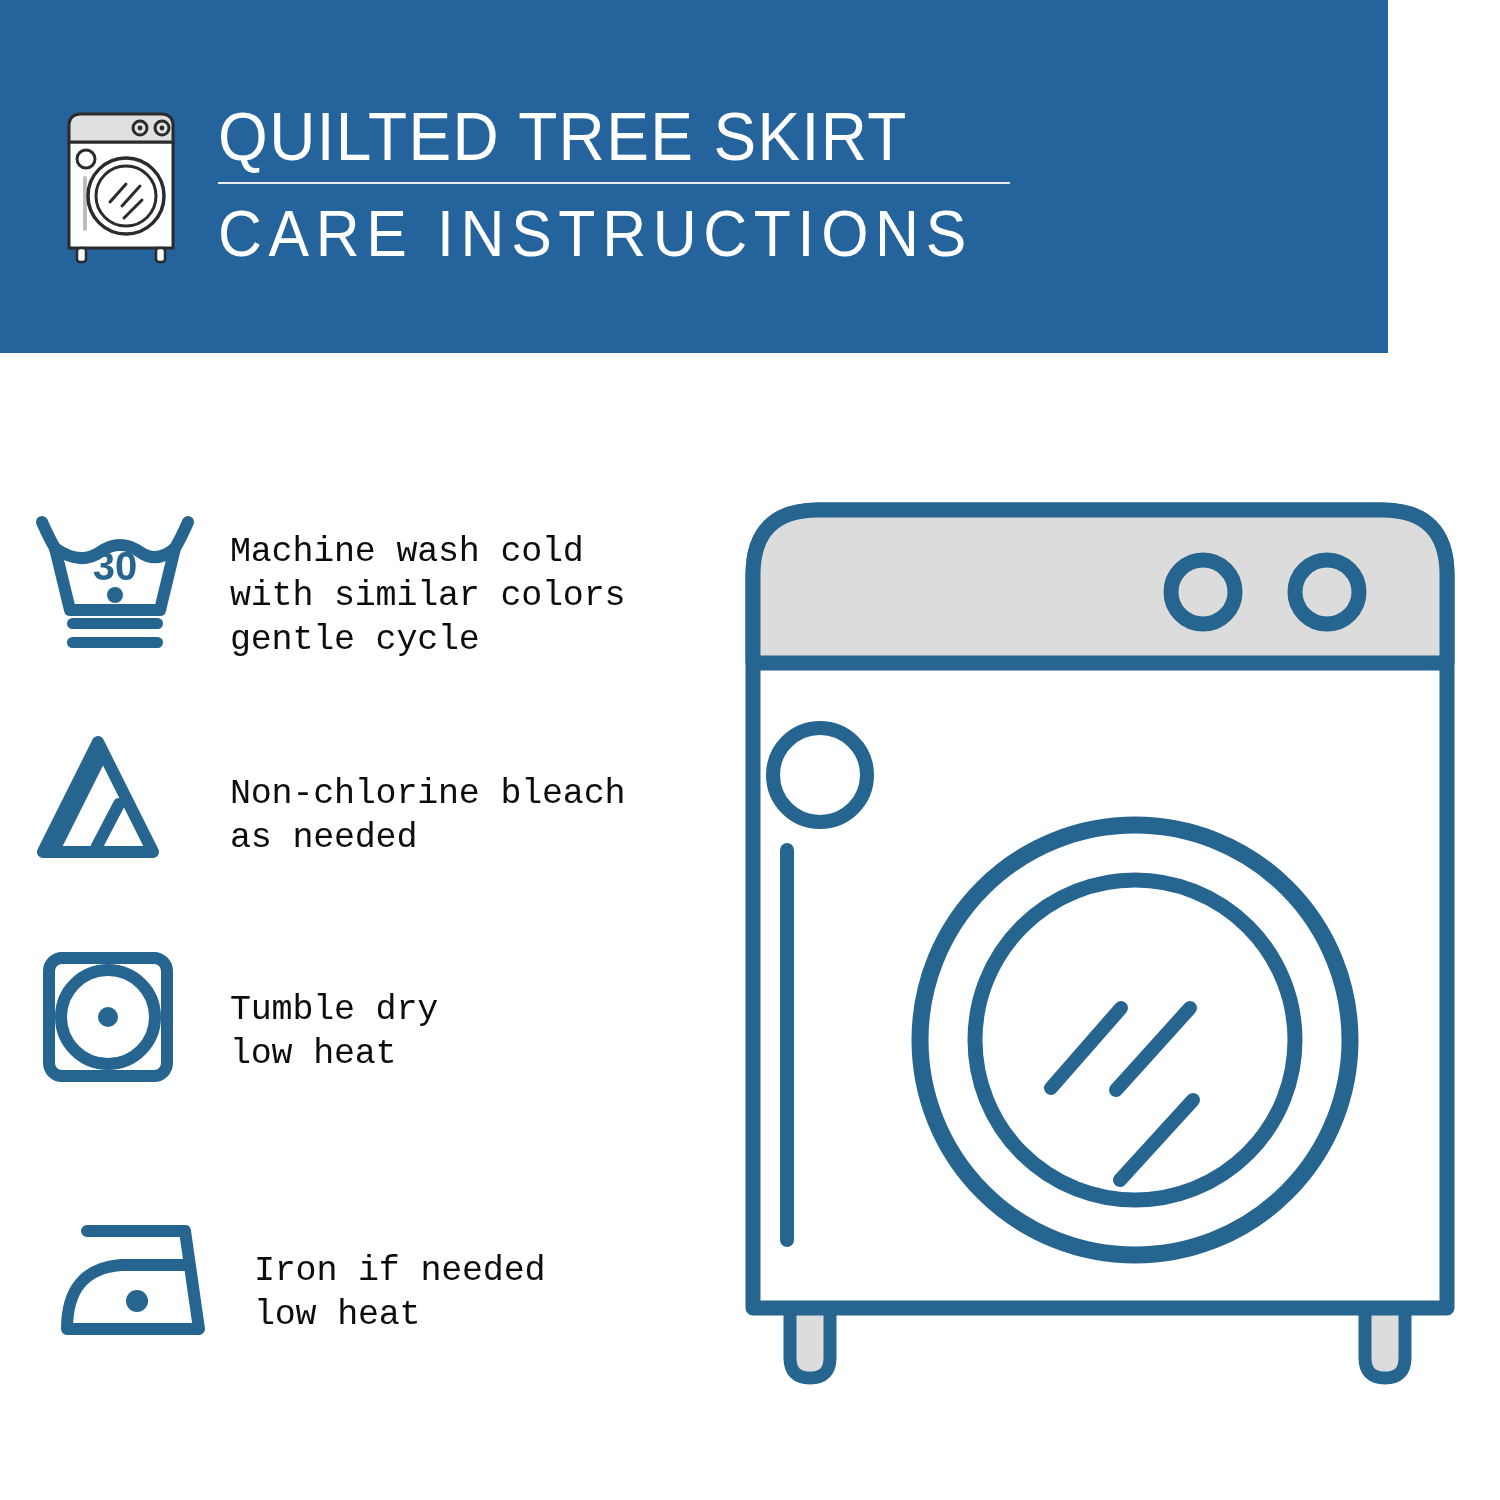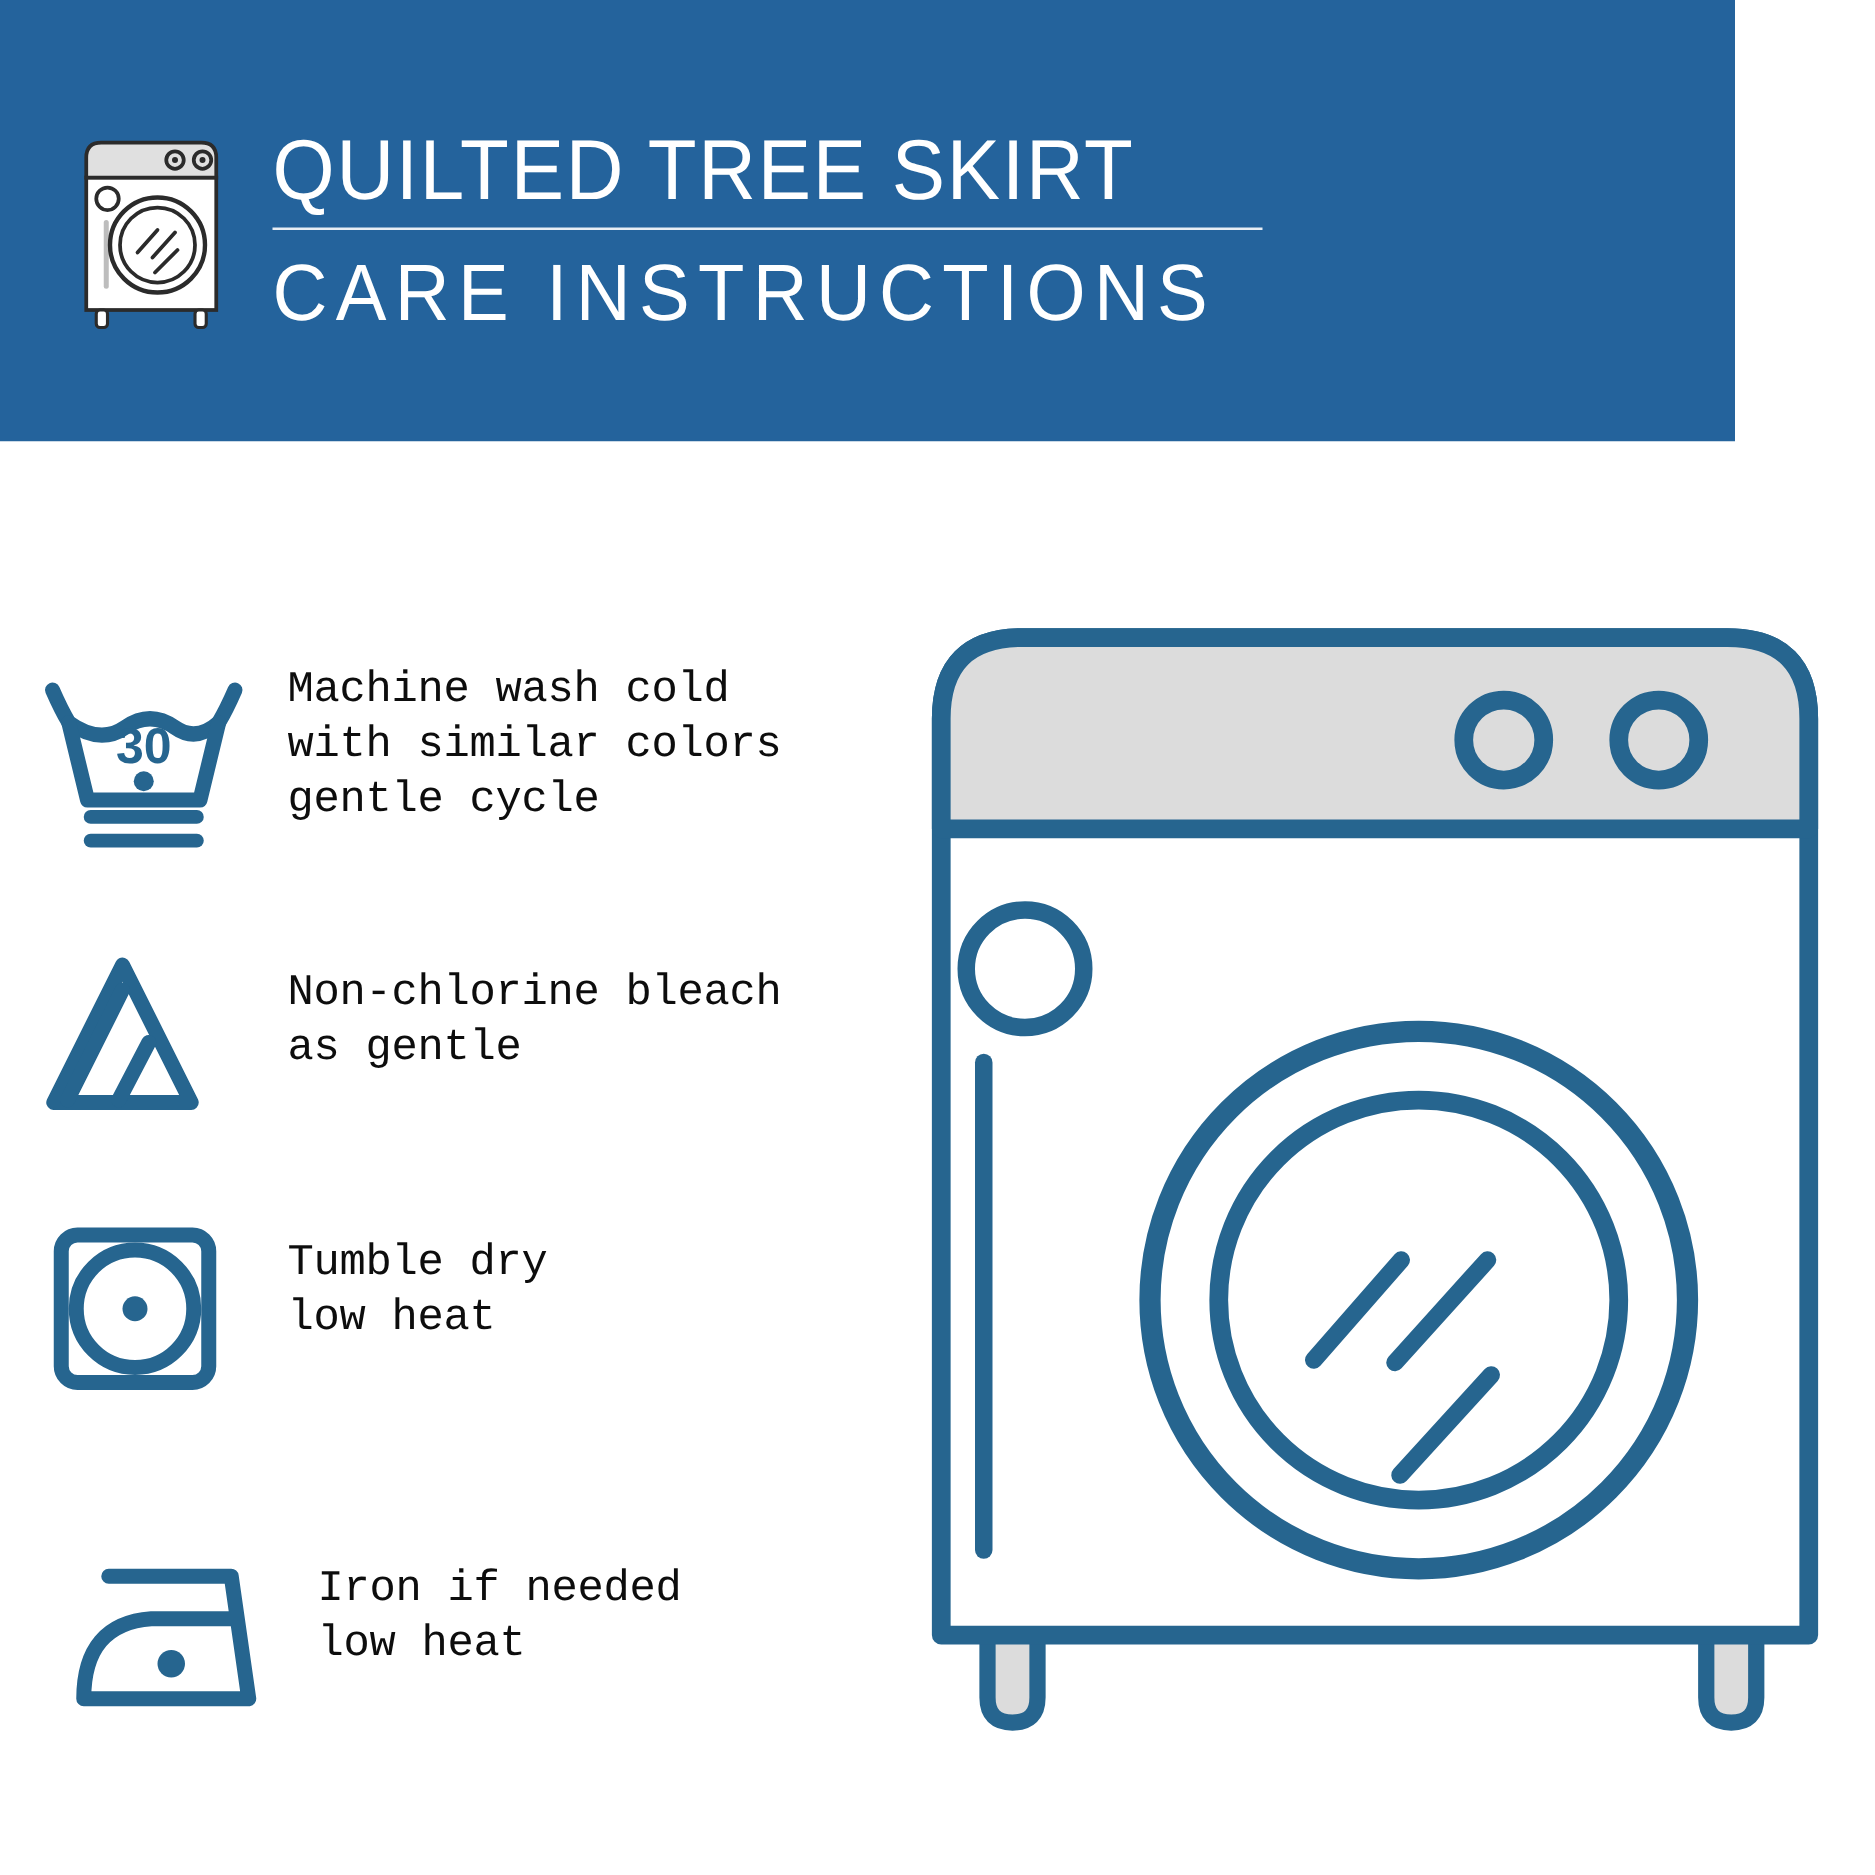--- a/index.html
+++ b/index.html
@@ -89,21 +89,21 @@
   .care-row-0 { top: 155px; }
   .care-row-1 { top: 375px; }
   .care-row-2 { top: 591px; }
   .care-row-3 { top: 852px; padding-left: 24px; }
 
   .care-symbol {
     width: 230px;
     min-width: 230px;
     height: 175px;
     display: flex;
-    align-items: flex-end;
+    align-items: flex-start;
     justify-content: center;
   }
   .care-label {
     color: #0d0d0d;
     font-family: Liberation Mono, monospace;
     font-size: 35px;
     line-height: 44px;
     font-weight: 400;
     letter-spacing: -0.2px;
     white-space: pre-line;
@@ -189,21 +189,21 @@
       <div class="care-symbol">
         <svg viewBox="0 0 180 145" width="180" height="145" aria-hidden="true">
           <g fill="none" stroke="#26658F" stroke-width="12" stroke-linecap="round" stroke-linejoin="round">
             <path d="M73 14 L18 124 L128 124 Z"></path>
             <line x1="73" y1="34" x2="29" y2="122"></line>
             <line x1="94" y1="76" x2="70" y2="122"></line>
           </g>
         </svg>
       </div>
       <div class="care-label">Non-chlorine bleach
-as gentle</div>
+as needed</div>
     </div>
 
     <div class="care-row care-row-2">
       <div class="care-symbol">
         <svg viewBox="0 0 180 145" width="180" height="145" aria-hidden="true">
           <g fill="none" stroke="#26658F" stroke-width="12" stroke-linejoin="round">
             <rect x="24" y="14" width="118" height="118" rx="13"></rect>
             <circle cx="83" cy="73" r="47"></circle>
           </g>
           <circle cx="83" cy="73" r="10" fill="#26658F"></circle>

